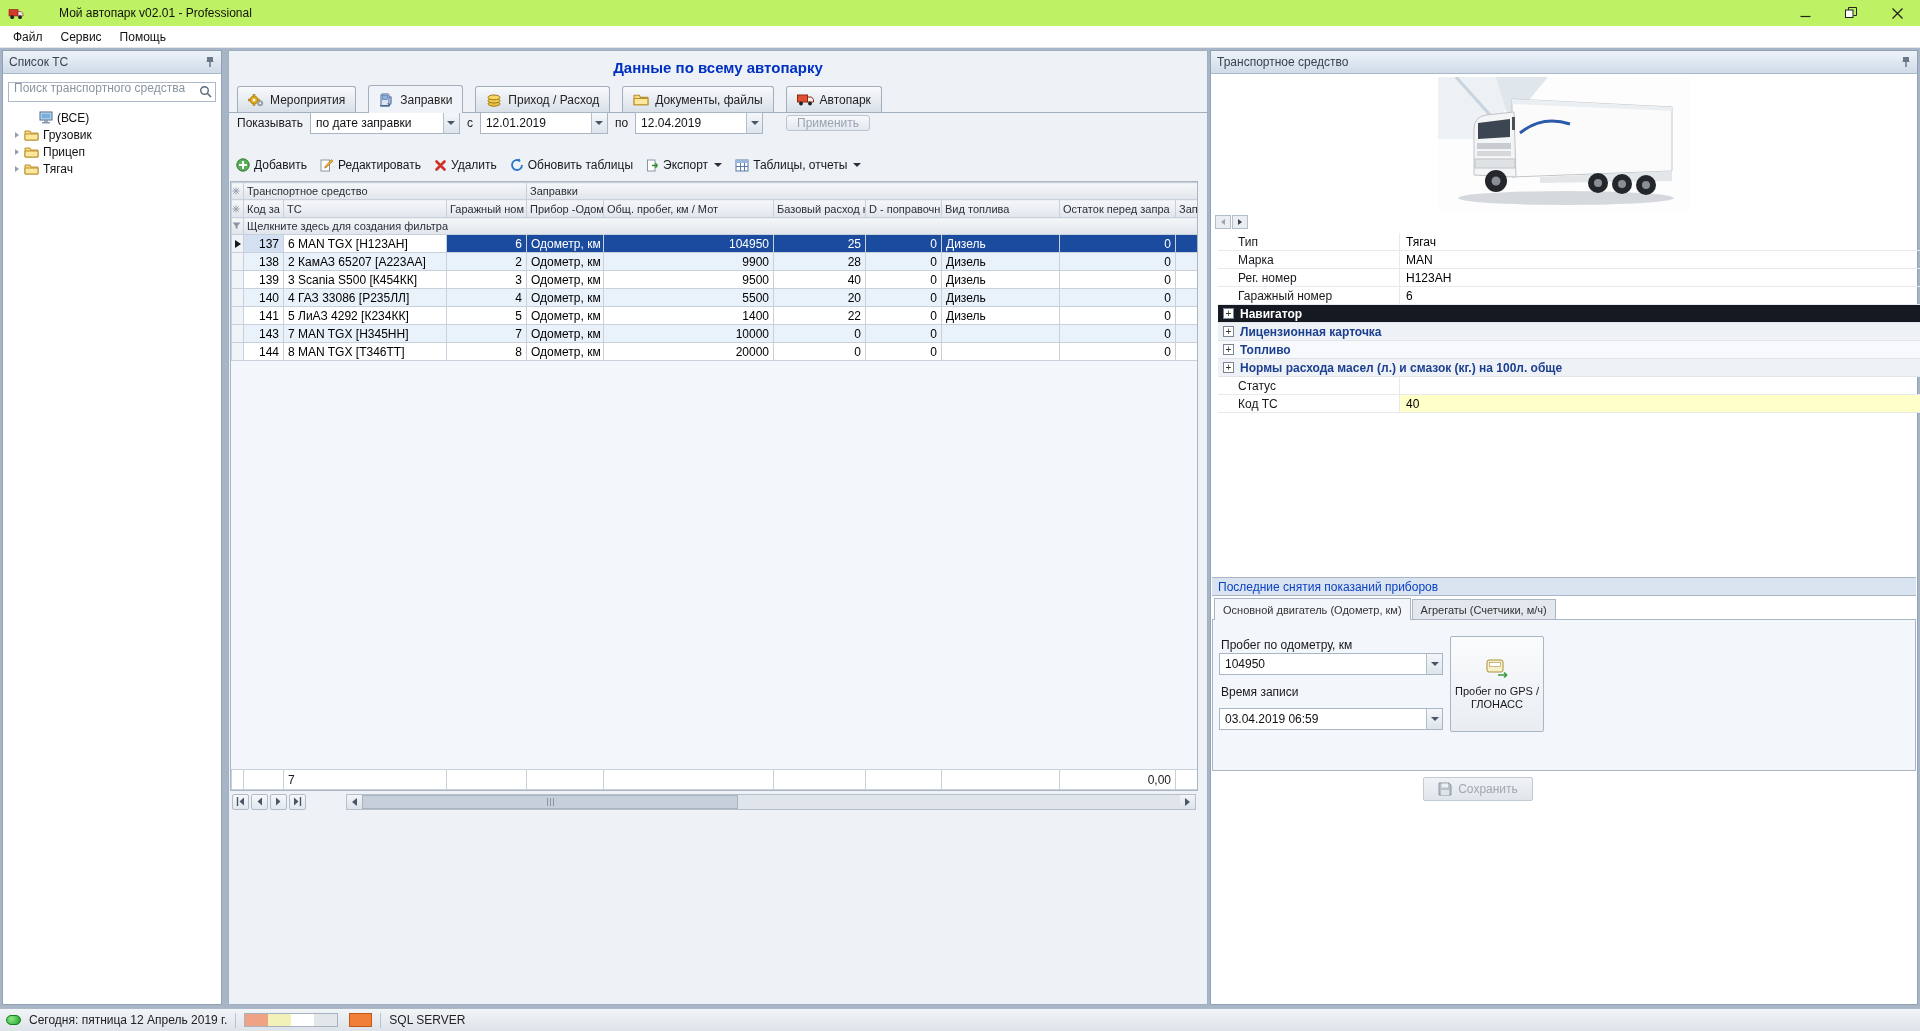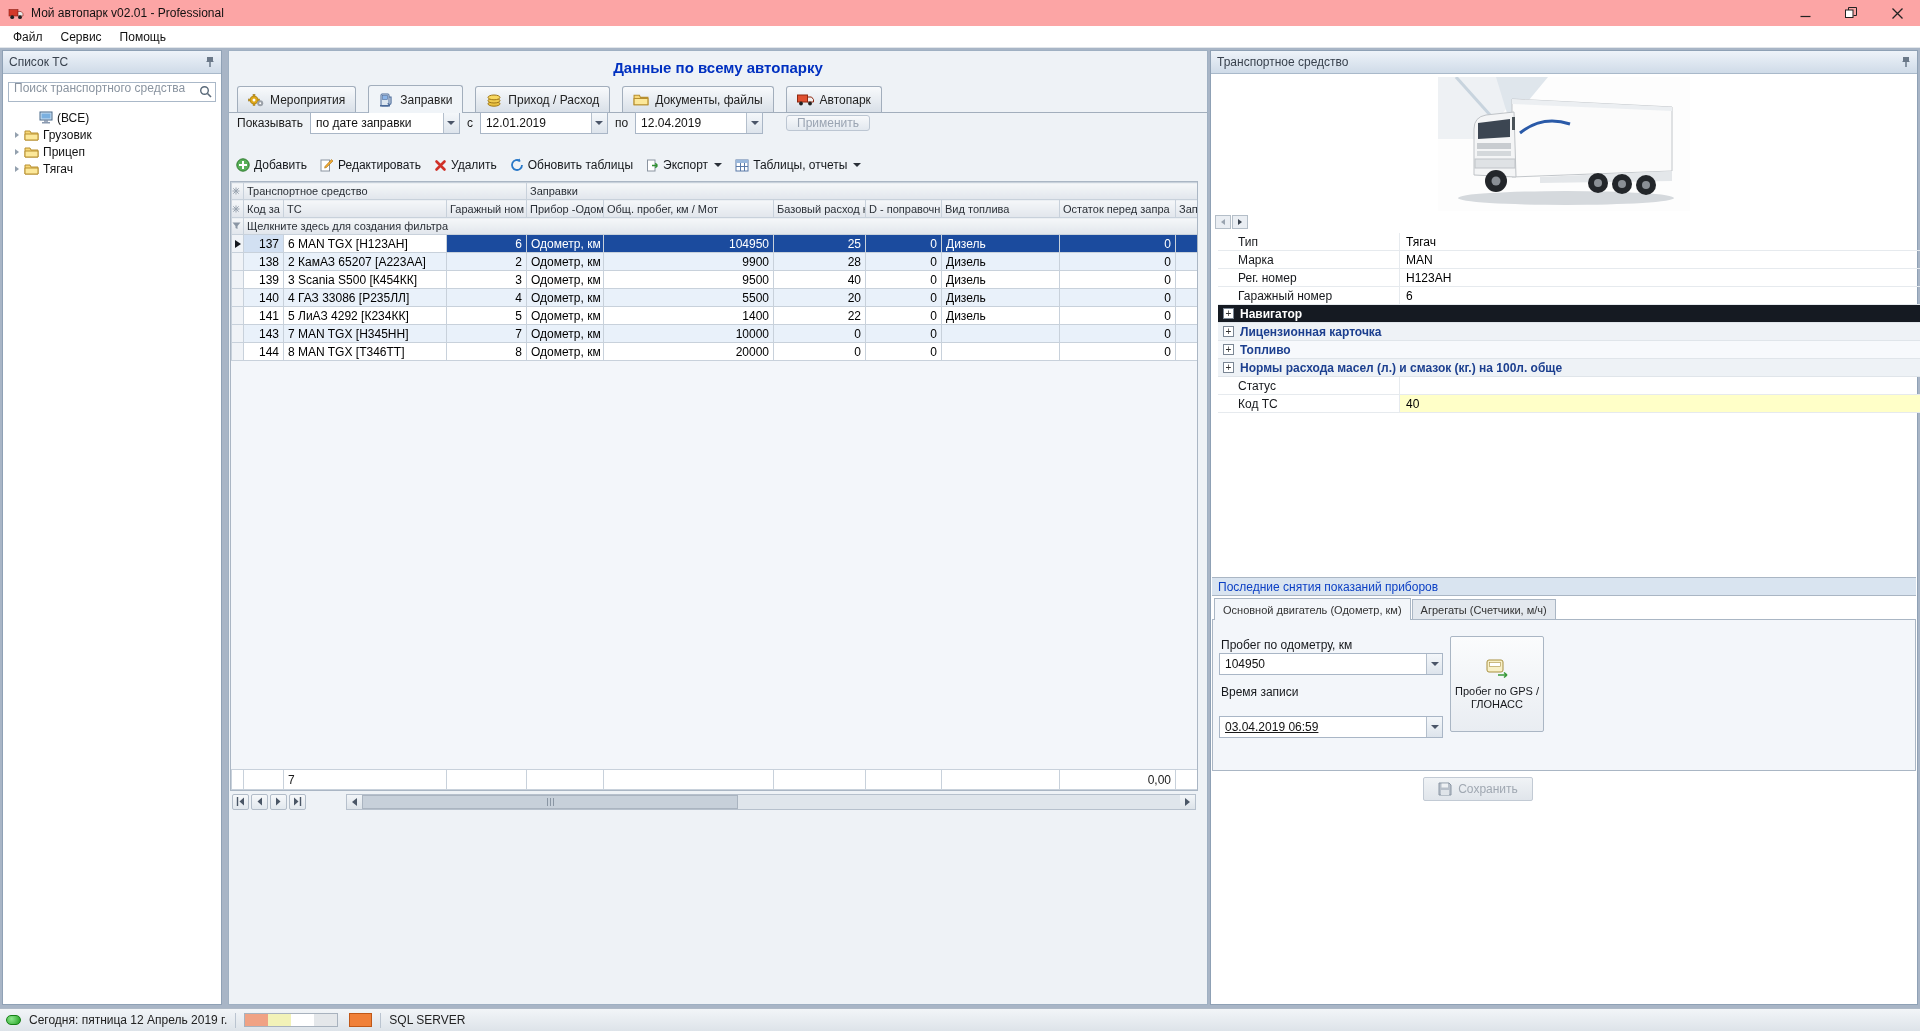--- a/index.html
+++ b/index.html
@@ -1,21 +1,21 @@
 <!DOCTYPE html>
 <html><head>
 <meta charset="utf-8">
 <style>
   *{margin:0;padding:0;box-sizing:border-box;}
   html,body{width:1920px;height:1031px;}
   body{font-family:"Liberation Sans",sans-serif;font-size:12px;color:#1a1a1a;background:#a8b5c6;overflow:hidden;position:relative;}
   svg{display:block;}
 
   
-  .titlebar{position:absolute;left:0;top:0;width:1920px;height:26px;background:#fca5a5;display:flex;align-items:center;padding-left:8px;}
+  .titlebar{position:absolute;left:0;top:0;width:1920px;height:26px;background:#bef264;display:flex;align-items:center;padding-left:8px;gap:28px;}
   .titlebar .title{margin-left:7px;color:#111;}
   .win-controls{position:absolute;right:0;top:0;height:26px;display:flex;}
   .win-btn{width:46px;height:26px;display:flex;align-items:center;justify-content:center;}
 
   
   .menubar{position:absolute;left:0;top:26px;width:1920px;height:22px;background:#ffffff;display:flex;align-items:center;padding-left:4px;border-bottom:1px solid #e2e6ea;}
   .menu-item{padding:2px 9px;color:#111;}
 
   
   .workspace{position:absolute;left:0;top:48px;width:1920px;height:960px;background:#a8b5c6;}
@@ -110,21 +110,21 @@
   .plusbox::before{content:"+";}
   .group-label{font-weight:bold;color:#1c3f8f;white-space:nowrap;overflow:hidden;}
   .groups .group-row:first-child .group-label{color:#fff;}
   .readings-header{position:absolute;left:1px;top:526px;width:704px;height:19px;background:#d9e4f0;border-top:1px solid #aab6c4;border-bottom:1px solid #aab6c4;color:#0b3fc4;display:flex;align-items:center;padding-left:6px;}
   .readings-tabs{position:absolute;left:1px;top:547px;width:704px;height:22px;display:flex;padding-left:2px;align-items:flex-end;}
   .rtab{height:21px;padding:0 8px;font-size:11px;display:flex;align-items:center;border:1px solid #aab6c4;background:#e3e8ee;color:#333;margin-right:1px;white-space:nowrap;}
   .rtab.active{background:#f3f6fa;height:22px;border-bottom:none;z-index:2;position:relative;}
   .readings-body{position:absolute;left:1px;top:568px;width:704px;height:152px;background:#f3f6fa;border:1px solid #aab6c4;}
   .rb-label{position:absolute;color:#16181c;}
   .rb-l1{left:8px;top:18px;} .rb-c1{position:absolute;left:6px;top:33px;}
-  .rb-l2{left:8px;top:65px;} .rb-c2{position:absolute;left:6px;top:96px;text-decoration:underline;}
+  .rb-l2{left:8px;top:65px;} .rb-c2{position:absolute;left:6px;top:88px;}
   .gps-btn{position:absolute;left:237px;top:16px;width:94px;height:96px;background:linear-gradient(#fbfcfd,#e9edf2);border:1px solid #aab6c4;border-radius:2px;display:flex;flex-direction:column;align-items:center;justify-content:center;gap:5px;text-align:center;font-size:11px;line-height:13px;color:#16181c;padding:4px;}
   .save-btn{position:absolute;left:212px;top:726px;width:110px;height:24px;background:linear-gradient(#f0f3f6,#e0e5eb);border:1px solid #c2cad4;border-radius:2px;display:flex;align-items:center;justify-content:center;gap:6px;color:#a0a8b2;}
 
   
   .statusbar{position:absolute;left:0;top:1008px;width:1920px;height:23px;background:linear-gradient(#f2f5f8,#dde3e9);border-top:1px solid #aeb9c6;display:flex;align-items:center;gap:8px;padding:0 6px;}
   .led{width:15px;height:10px;border-radius:5px;background:radial-gradient(circle at 35% 35%,#8fe88f,#1e9e1e);border:1px solid #168016;}
   .sb-sep{width:1px;height:15px;background:#bac4d0;}
   .palette{display:flex;border:1px solid #a8b2be;height:14px;}
   .palette .sw{width:23px;height:100%;}
   .sw1{background:#f0a284;} .sw2{background:#f2f2b8;} .sw3{background:#ffffff;} .sw4{background:#e4e7ea;}

